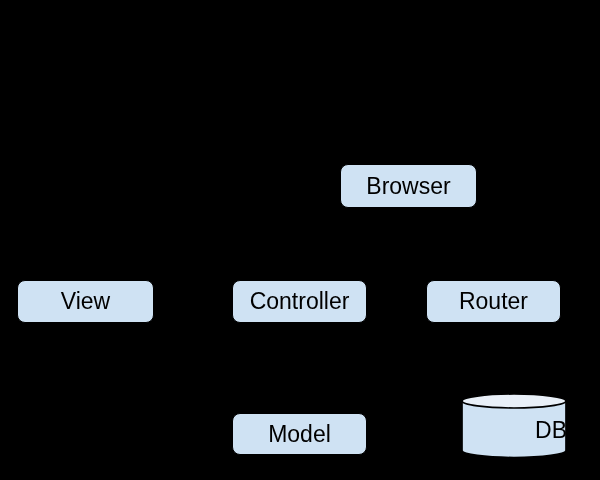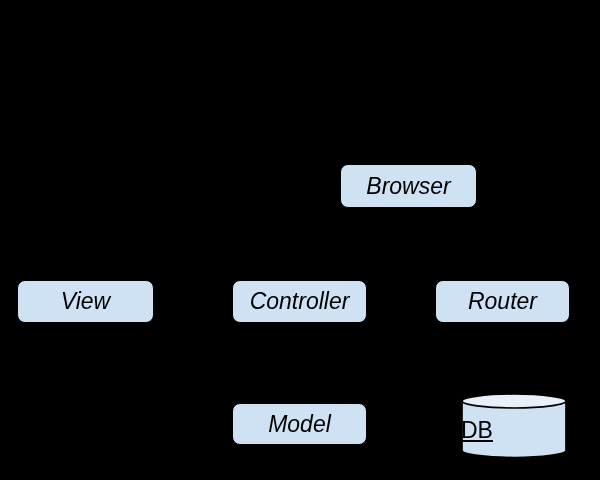--- a/index.html
+++ b/index.html
@@ -21,21 +21,20 @@
     position: absolute;
     box-sizing: border-box;
     display: flex;
     align-items: center;
     justify-content: center;
   }
   .node.rounded {
     background: var(--node-fill, #cfe2f3);
     border: 1.7px solid var(--node-border, #000000);
     border-radius: 8px;
-    font-style: italic;
   }
   .label {
     font-size: 23px;
     line-height: 1;
     color: var(--text, #000000);
     white-space: nowrap;
   }
   .cylinder {
     position: absolute;
     box-sizing: border-box;
@@ -59,46 +58,45 @@
     stroke-width: 1.7;
   }
   .cyl-label {
     position: absolute;
     left: 0;
     right: 0;
     top: 10px;
     bottom: 0;
     display: flex;
     align-items: center;
-    justify-content: flex-start;
-    text-decoration: underline;
+    justify-content: flex-end;
   }
 </style>
 </head>
 <body>
 
 <div class="canvas">
 
   <div class="node rounded" style="left: 340px; top: 164px; width: 137px; height: 44px;">
     <span class="label">Browser</span>
   </div>
 
   <div class="node rounded" style="left: 232px; top: 280px; width: 135px; height: 43px;">
     <span class="label">Controller</span>
   </div>
 
   <div class="node rounded" style="left: 17px; top: 280px; width: 137px; height: 43px;">
     <span class="label">View</span>
   </div>
 
-  <div class="node rounded" style="left: 435px; top: 280px; width: 135px; height: 43px;">
+  <div class="node rounded" style="left: 426px; top: 280px; width: 135px; height: 43px;">
     <span class="label">Router</span>
   </div>
 
-  <div class="node rounded" style="left: 232px; top: 403px; width: 135px; height: 42px;">
+  <div class="node rounded" style="left: 232px; top: 413px; width: 135px; height: 42px;">
     <span class="label">Model</span>
   </div>
 
   <div class="cylinder" style="left: 461px; top: 393px; width: 106px; height: 65px;">
     <svg viewBox="0 0 106 65" preserveAspectRatio="none">
       <path class="cyl-body" d="M 1,8 L 1,57.5 A 52,7 0 0 0 105,57.5 L 105,8"></path>
       <ellipse class="cyl-top" cx="53" cy="8" rx="52" ry="7"></ellipse>
     </svg>
     <span class="cyl-label">
       <span class="label">DB</span>

